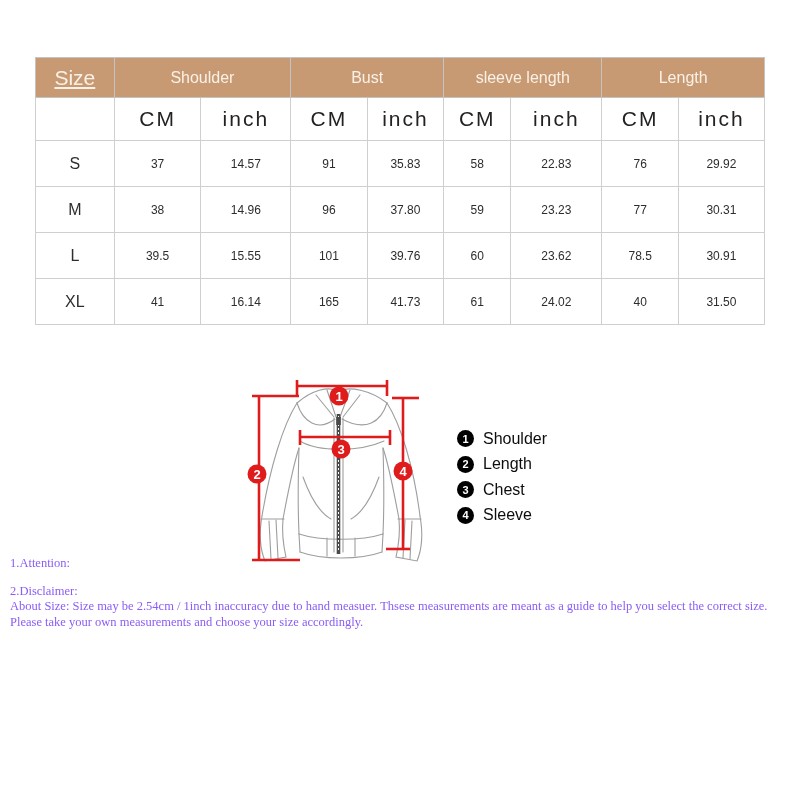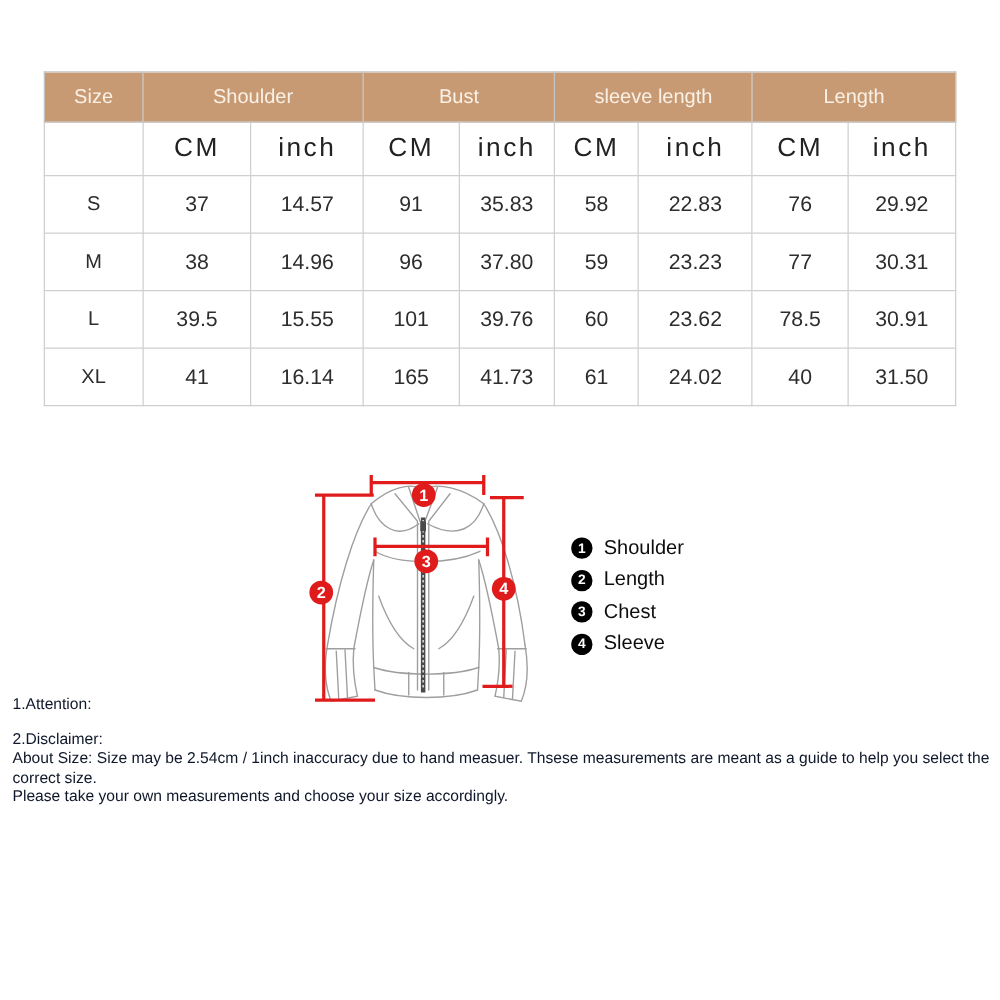--- a/index.html
+++ b/index.html
@@ -4,34 +4,34 @@
 <style>
   * { margin:0; padding:0; box-sizing:border-box; }
   html,body { background:#fff; }
   body { font-family:"Liberation Sans", sans-serif; }
   .canvas { position:relative; width:800px; height:800px; background:#ffffff; overflow:hidden; margin:0 auto; }
 
   
   table.size-chart { position:absolute; left:35px; top:57px; width:730px; border-collapse:collapse; table-layout:fixed; }
   table.size-chart td, table.size-chart th { border:1px solid #cfcfcf; text-align:center; vertical-align:middle; color:#2d2d2d; font-weight:normal; }
   tr.group-row th { background:#c89a74; color:#faf1e6; font-size:16px; height:40px; border-color:#c4c4c4; }
-  tr.group-row th.size-head { font-size:16px; }
+  tr.group-row th.size-head { font-size:21px;text-decoration:underline; }
   tr.units-row td { height:43px; font-size:21px; letter-spacing:2px; color:#222; }
-  tr.data-row td { height:46px; font-size:17px; color:#2d2d2d; }
+  tr.data-row td { height:46px; font-size:12px; color:#2d2d2d; }
   tr.data-row td.size-col { font-size:16px; }
 
   
   svg.jacket { position:absolute; left:238px; top:378px; width:194px; height:194px; }
   .legend { position:absolute; left:457px; top:426px; }
   .legend-item { display:flex; align-items:center; height:25.5px; }
   .legend-num { display:inline-flex; align-items:center; justify-content:center; width:17px; height:17px; border-radius:50%; background:#000; color:#fff; font-size:11px; font-weight:bold; flex:0 0 17px; }
   .legend-label { margin-left:9px; font-size:16px; color:#0d0d0d; font-weight:500; }
 
   
-  .notes { position:absolute; left:10px; top:556px; width:784px; font-size:12.5px; line-height:15.5px; color:#0f172a; }
+  .notes { position:absolute; left:10px; top:556px; width:784px; font-size:12.5px; line-height:15.5px; color:#8b5cf6;font-family:Liberation Serif, serif; }
   .note-group { margin-bottom:12px; }
   .note-title { }
   .note-line { }
 </style>
 </head>
 <body>
 
 <div class="canvas">
 
   <table class="size-chart">

